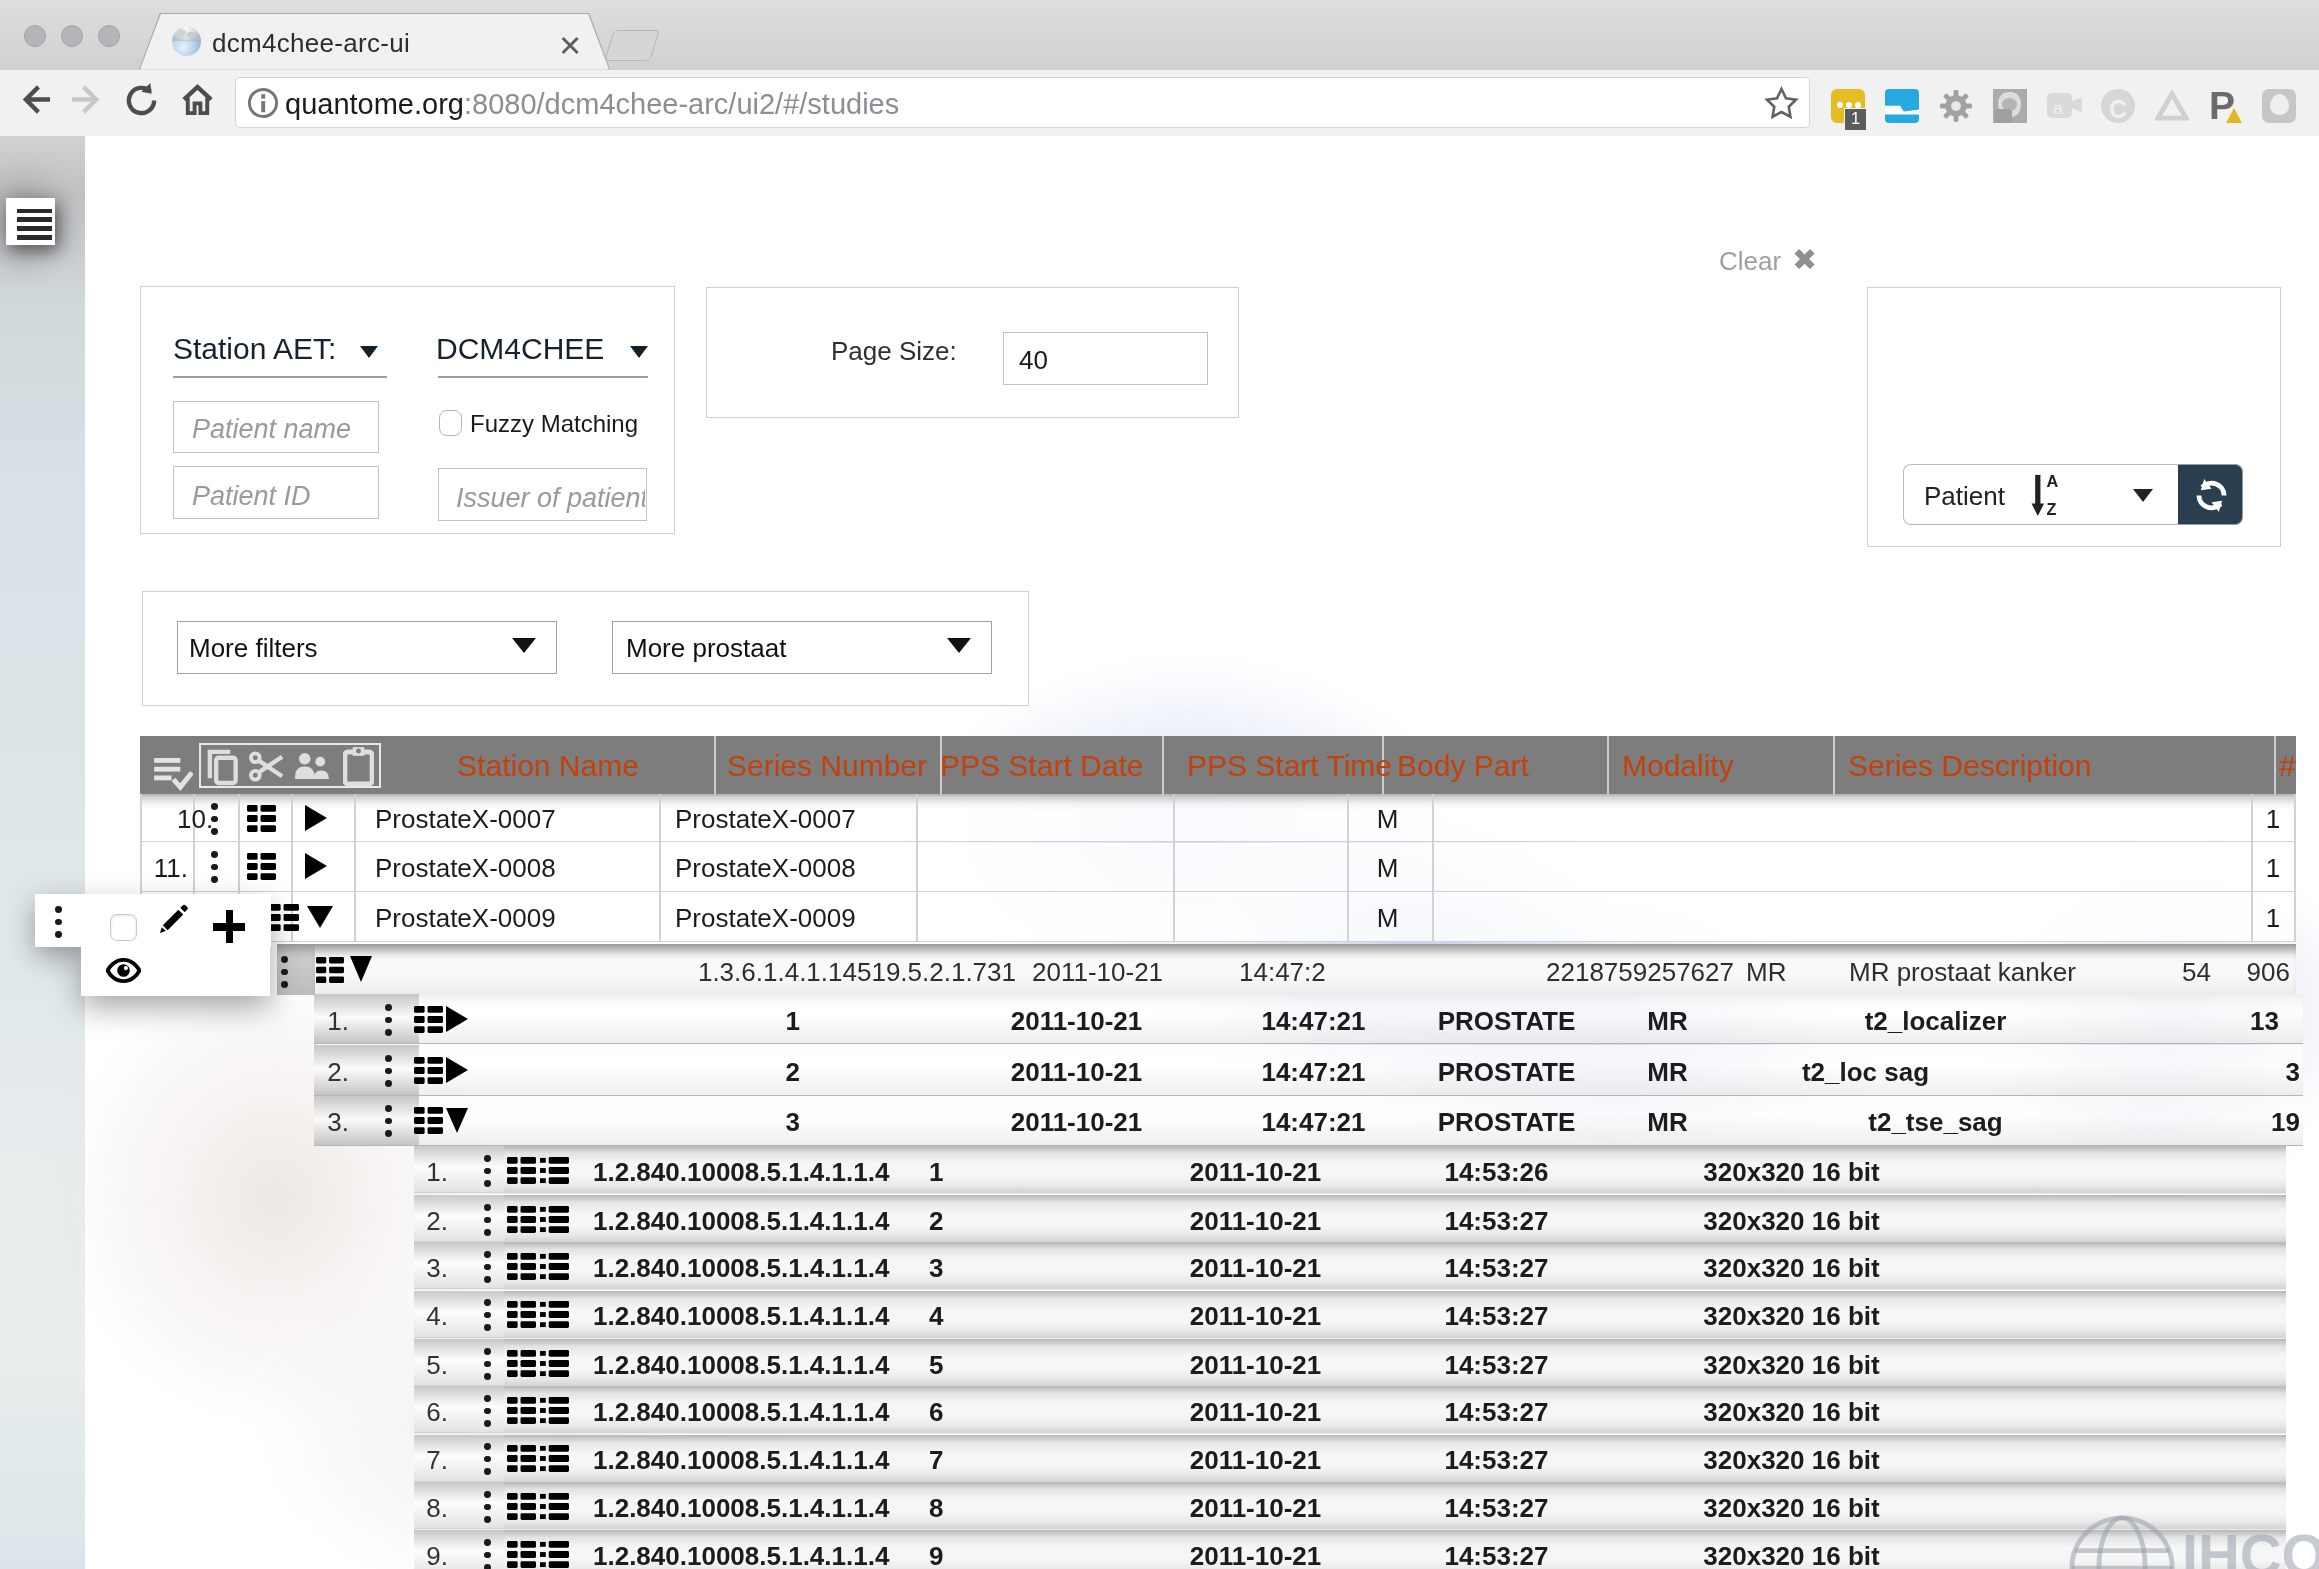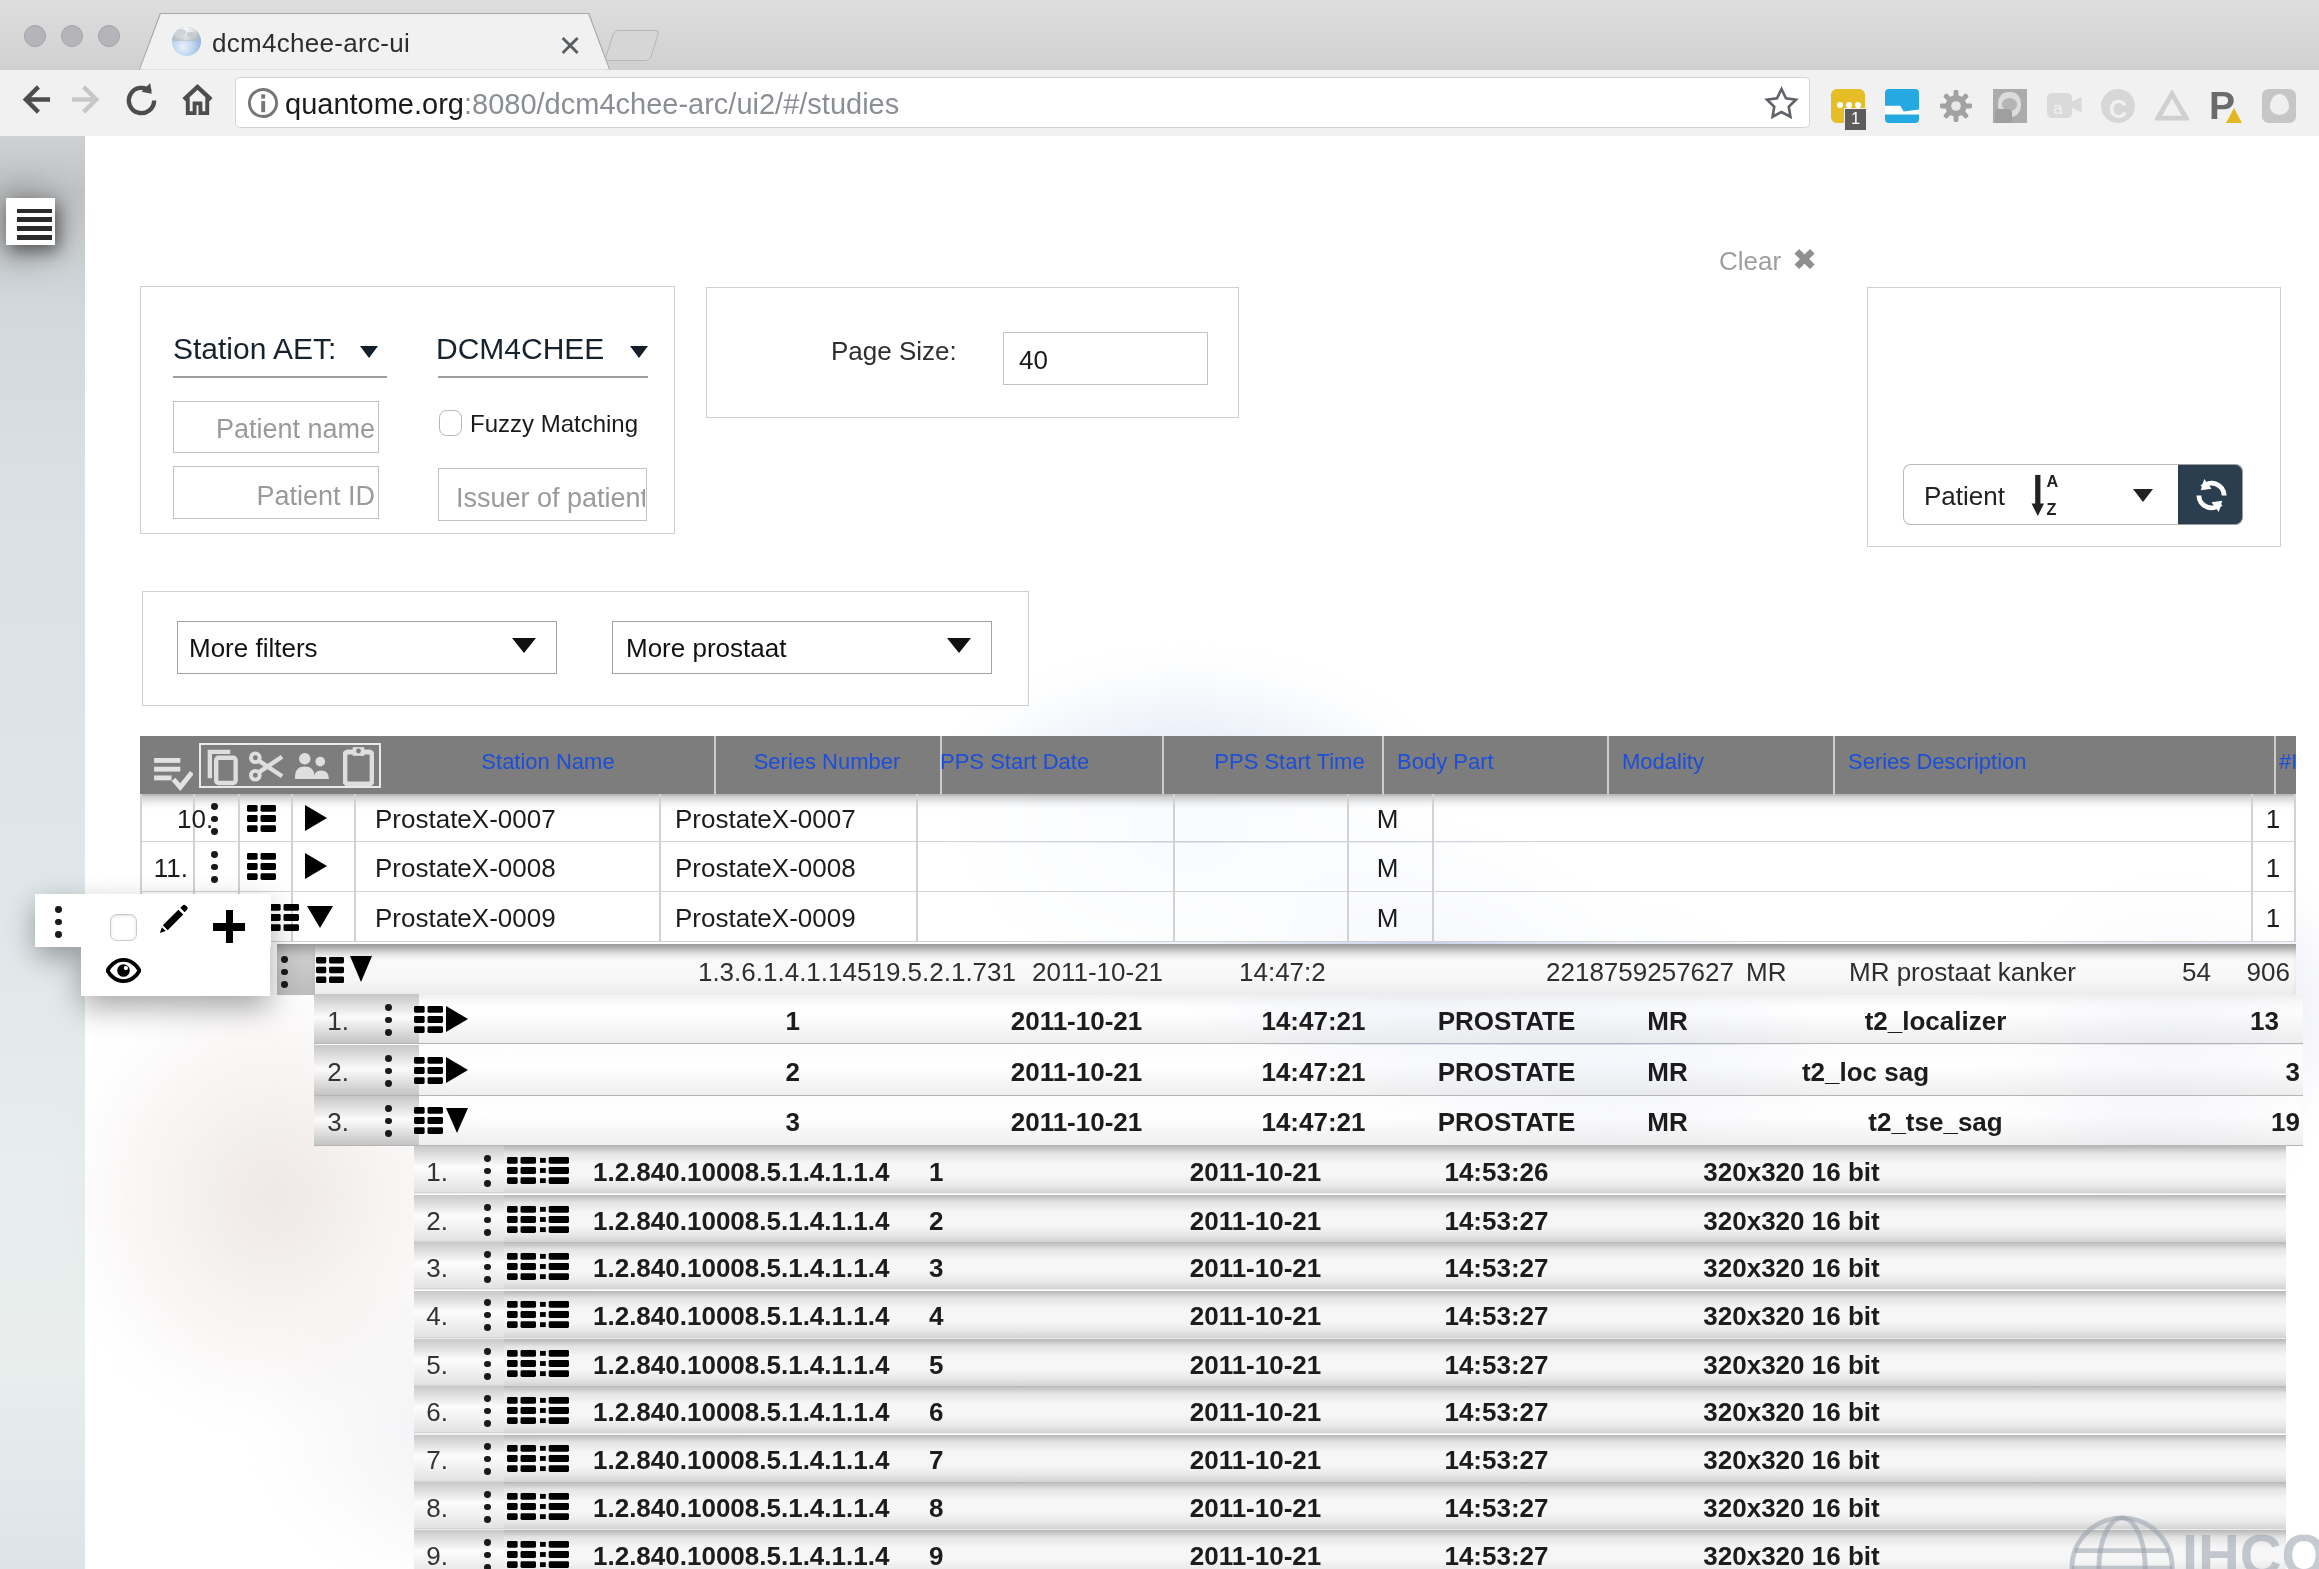--- a/index.html
+++ b/index.html
@@ -45,26 +45,26 @@
   .hbar { position:absolute; left:11.6px; width:35px; height:4.8px; background:#2b2b2b; }
 
   
   .panel { position:absolute; border:1.9px solid #cfcfcf; background:#fff; }
   .navy { color:#16222e; }
   .selbox { position:absolute; background:#fff; border:1.9px solid #a2a2a2; }
   .caret { position:absolute; width:0; height:0; border-left:9.7px solid transparent;
     border-right:9.7px solid transparent; border-top:12.6px solid #13202c; }
   .caretblack { border-left-width:12.6px; border-right-width:12.6px; border-top-width:15.4px; border-top-color:#111; }
   .input { position:absolute; background:#fff; border:1.9px solid #c2c2c2; }
-  .ph { position:absolute; color:#9a9a9a; font-size:27px; white-space:nowrap; overflow:hidden;text-align:right; }
+  .ph { position:absolute; font-style:italic; color:#9a9a9a; font-size:27px; white-space:nowrap; overflow:hidden; }
 
   
   #thead { position:absolute; left:140px; top:600px; width:2156px; height:60px; background:#7d7d7d; }
   .hsep { position:absolute; top:600px; width:1.9px; height:60px; background:#cdcdcd; }
-  .hlabel { position:absolute; color:#1d4ed8; font-size:22px; top:15.4px; white-space:nowrap; }
+  .hlabel { position:absolute; color:#c2410c; font-size:30px; top:15.4px; white-space:nowrap; }
   .prow { position:absolute; left:140px; width:2156px; background:rgba(255,255,255,0.85); border-bottom:1.9px solid #d2d2d2; }
   .pcell-line { position:absolute; top:0; width:1.9px; height:100%; background:#d2d2d2; }
   .t28 { font-size:26px; color:#1c1c1c; position:absolute; white-space:nowrap; }
   .bold { font-weight:bold; }
   .kebab { position:absolute; width:6.8px; }
   .kebab i { display:block; width:6.8px; height:6.8px; border-radius:50%; background:#1a1a1a; margin-bottom:5.8px; }
   .tri-r { position:absolute; width:0; height:0; border-top:13.5px solid transparent;
     border-bottom:13.5px solid transparent; border-left:22px solid #000; }
   .tri-d { position:absolute; width:0; height:0; border-left:13.5px solid transparent;
     border-right:13.5px solid transparent; border-top:22px solid #000; }

